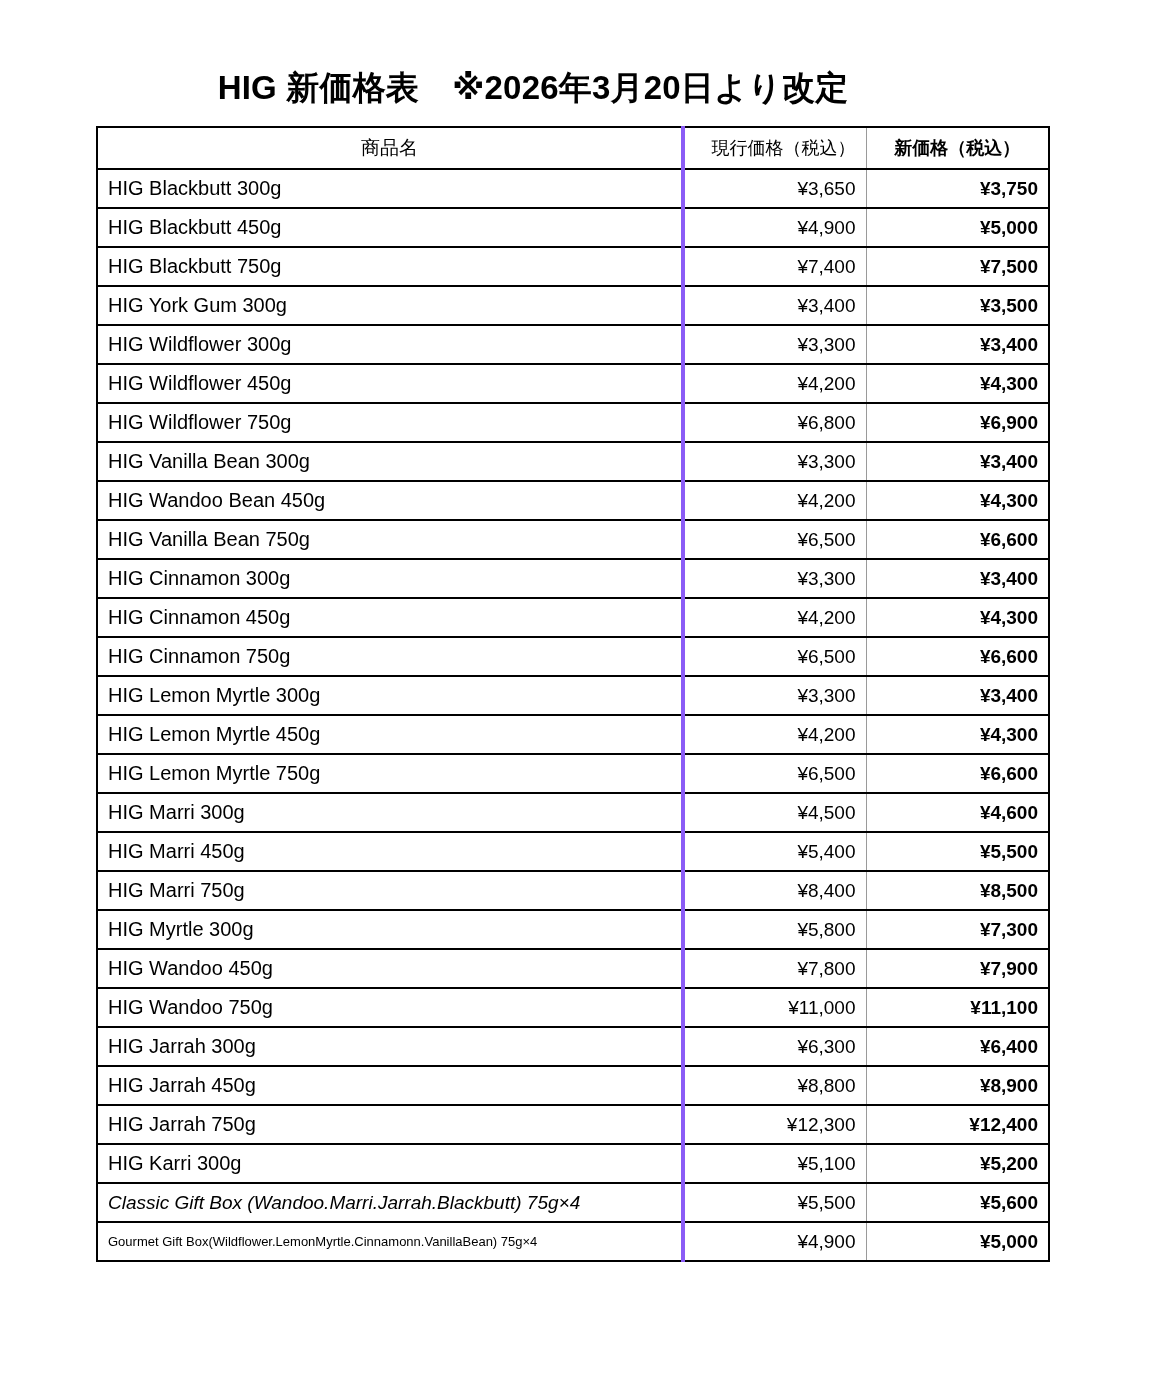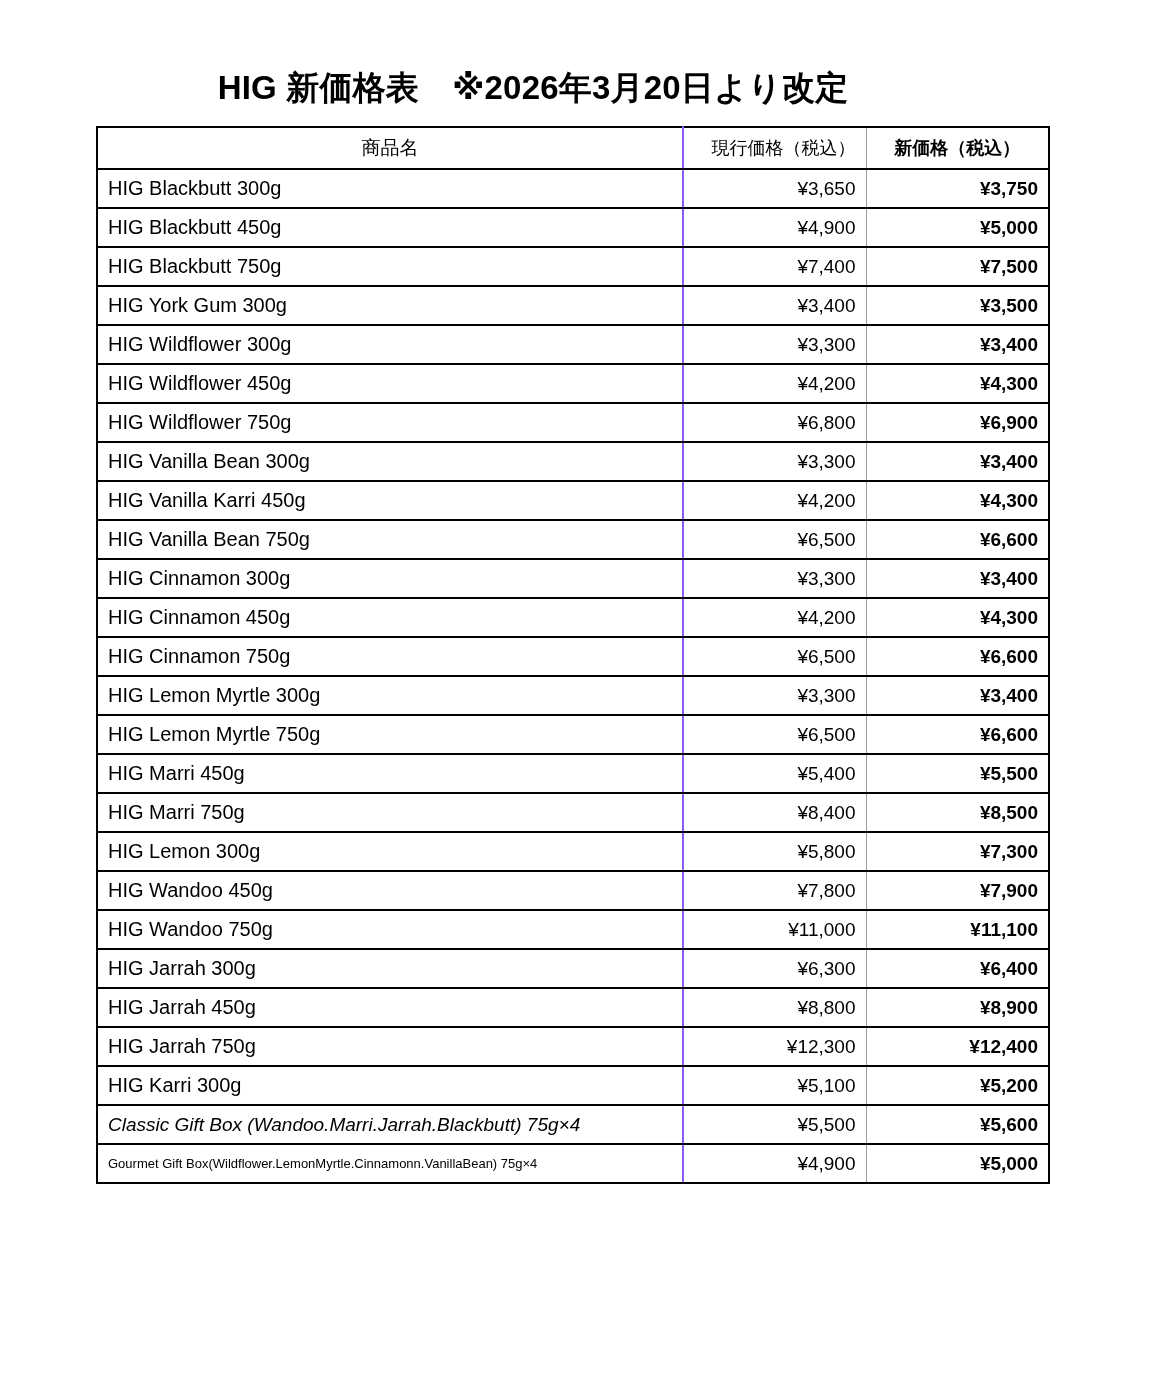--- a/index.html
+++ b/index.html
@@ -56,21 +56,21 @@
   .price-table th,
   .price-table td {
     border-top: 2px solid #000;
     border-bottom: 2px solid #000;
     padding: 0 10px;
     vertical-align: middle;
     background: #ffffff;
   }
 
   
-  .col-name { border-left: 2px solid #000;  border-right: 2px solid #8b5cf6; margin-left: 36px; }
+  .col-name { border-left: 2px solid #000;  border-right: 4px solid #8b5cf6; margin-left: 36px; }
   .col-cur  { border-right: 1px solid #9a9a9a; }
   .col-new  { border-right: 2px solid #000; }
 
   
   thead th {
     height: 40px;
     font-weight: normal;
     font-size: 19px;
   }
   thead th.col-name { text-align: center; }
@@ -158,21 +158,21 @@
           <td class="col-name">HIG Wildflower 750g</td>
           <td class="col-cur">¥6,800</td>
           <td class="col-new">¥6,900</td>
         </tr>
         <tr>
           <td class="col-name">HIG Vanilla Bean 300g</td>
           <td class="col-cur">¥3,300</td>
           <td class="col-new">¥3,400</td>
         </tr>
         <tr>
-          <td class="col-name">HIG Vanilla Karri 450g</td>
+          <td class="col-name">HIG Wandoo Bean 450g</td>
           <td class="col-cur">¥4,200</td>
           <td class="col-new">¥4,300</td>
         </tr>
         <tr>
           <td class="col-name">HIG Vanilla Bean 750g</td>
           <td class="col-cur">¥6,500</td>
           <td class="col-new">¥6,600</td>
         </tr>
         <tr>
           <td class="col-name">HIG Cinnamon 300g</td>
@@ -188,36 +188,46 @@
           <td class="col-name">HIG Cinnamon 750g</td>
           <td class="col-cur">¥6,500</td>
           <td class="col-new">¥6,600</td>
         </tr>
         <tr>
           <td class="col-name">HIG Lemon Myrtle 300g</td>
           <td class="col-cur">¥3,300</td>
           <td class="col-new">¥3,400</td>
         </tr>
         <tr>
+          <td class="col-name">HIG Lemon Myrtle 450g</td>
+          <td class="col-cur">¥4,200</td>
+          <td class="col-new">¥4,300</td>
+        </tr>
+        <tr>
           <td class="col-name">HIG Lemon Myrtle 750g</td>
           <td class="col-cur">¥6,500</td>
           <td class="col-new">¥6,600</td>
         </tr>
         <tr>
+          <td class="col-name">HIG Marri 300g</td>
+          <td class="col-cur">¥4,500</td>
+          <td class="col-new">¥4,600</td>
+        </tr>
+        <tr>
           <td class="col-name">HIG Marri 450g</td>
           <td class="col-cur">¥5,400</td>
           <td class="col-new">¥5,500</td>
         </tr>
         <tr>
           <td class="col-name">HIG Marri 750g</td>
           <td class="col-cur">¥8,400</td>
           <td class="col-new">¥8,500</td>
         </tr>
         <tr>
-          <td class="col-name">HIG Lemon 300g</td>
+          <td class="col-name">HIG Myrtle 300g</td>
           <td class="col-cur">¥5,800</td>
           <td class="col-new">¥7,300</td>
         </tr>
         <tr>
           <td class="col-name">HIG Wandoo 450g</td>
           <td class="col-cur">¥7,800</td>
           <td class="col-new">¥7,900</td>
         </tr>
         <tr>
           <td class="col-name">HIG Wandoo 750g</td>

